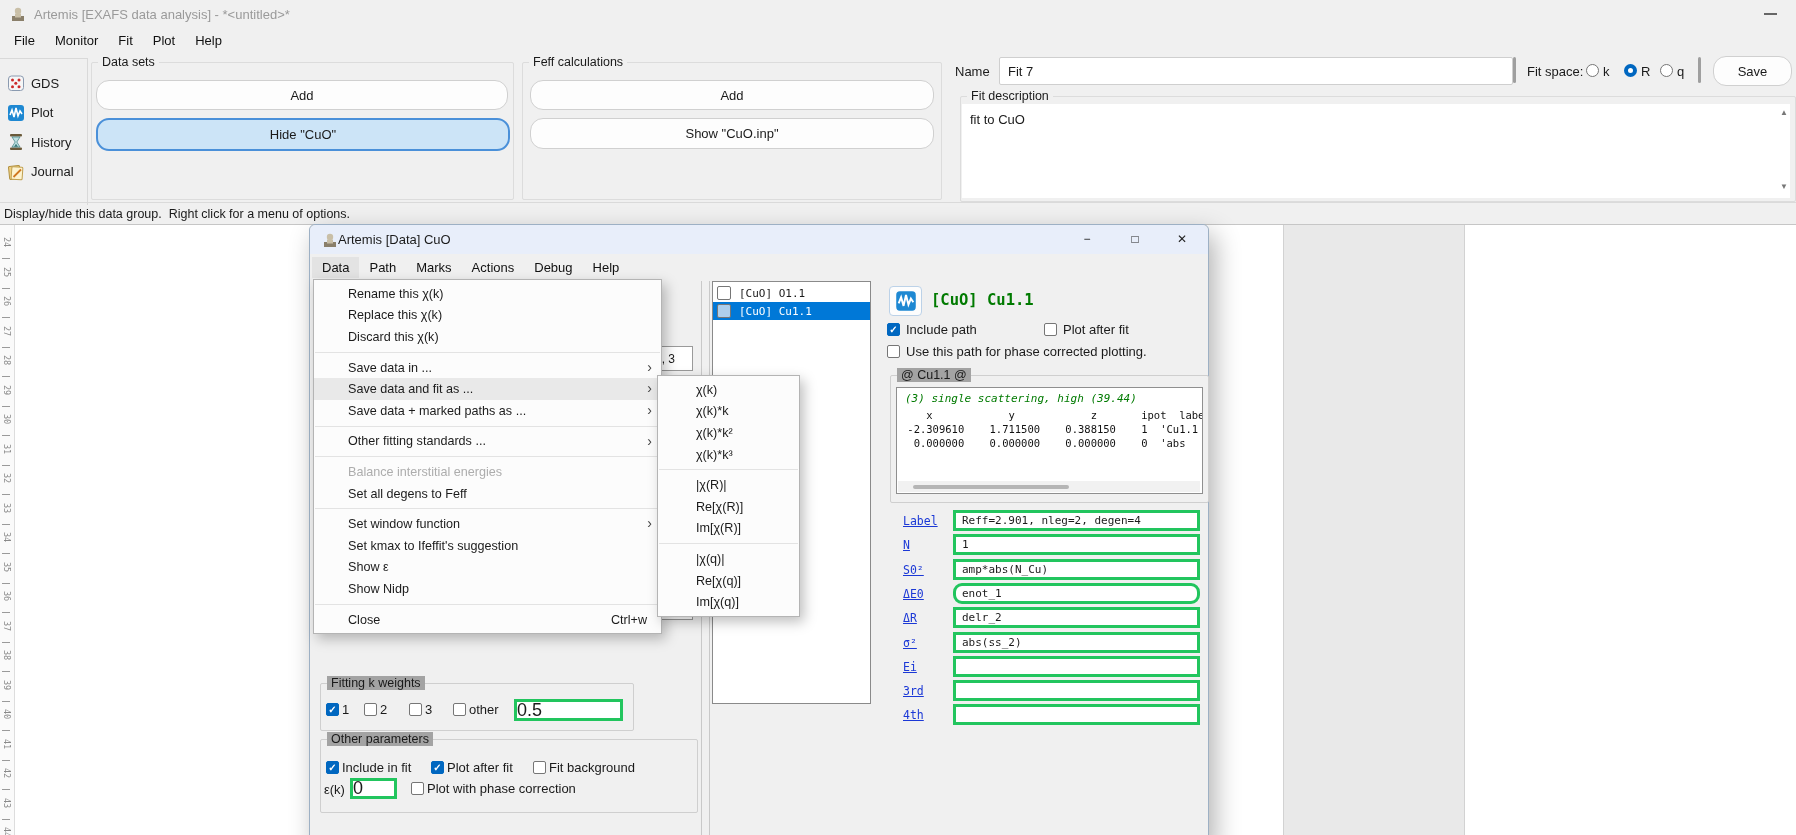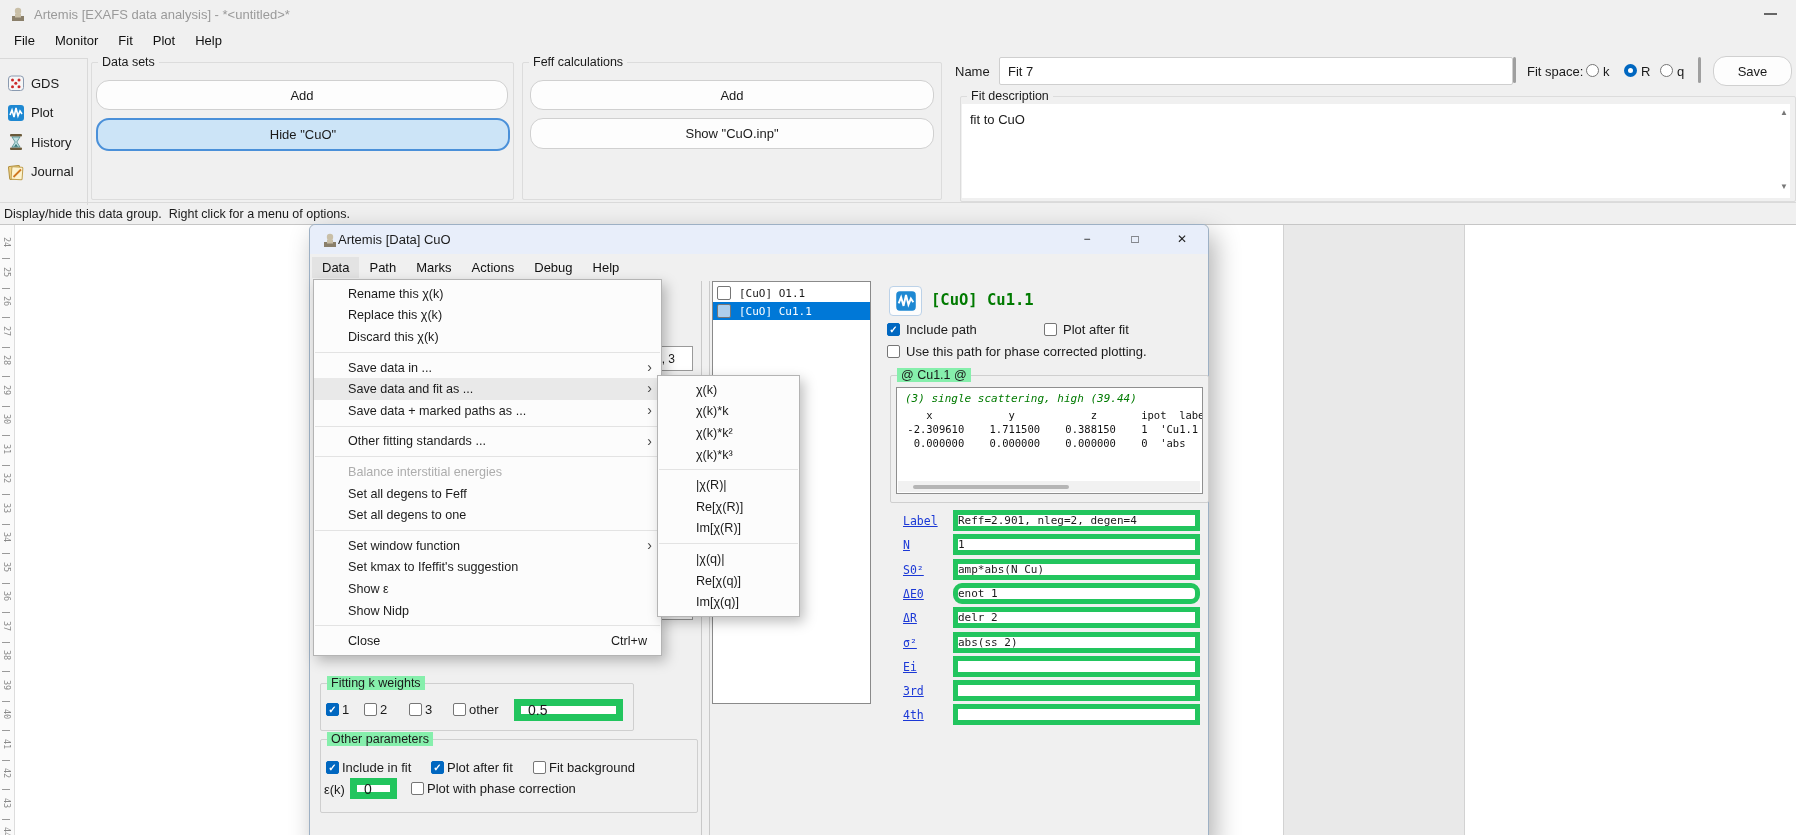--- a/index.html
+++ b/index.html
@@ -67,36 +67,36 @@
   
   .iconbtn{position:absolute;width:31px;height:28px;background:#fdfdfd;border:1px solid #bcd2e8;border-radius:4px;
            display:flex;align-items:center;justify-content:center}
   .iconbtn svg{width:22px;height:22px}
   #ppath-title{position:absolute;font-family:"DejaVu Sans Mono",monospace;font-weight:bold;
                font-size:15.5px;color:#007a00;white-space:nowrap}
   .cb{position:absolute;width:13px;height:13px;border:1px solid #767676;border-radius:2px;background:#fff;box-sizing:border-box}
   .cb.checked{background:#0067c0;border-color:#0067c0}
   .cb.checked::after{content:"✓";color:#fff;font-size:10px;line-height:12px;display:block;text-align:center;font-weight:bold}
   .cblabel{position:absolute;font-size:13px;line-height:14px;white-space:nowrap}
-  .legend.onpanel{background:#86efac}
+  .legend.onpanel{background:#a3a3a3}
   #geobox{position:absolute;left:586px;top:162px;width:305px;height:105px;background:#fff;border:1px solid #8f8f8f;overflow:hidden}
   .geo-head{position:absolute;left:8px;top:4px;font-family:"DejaVu Sans Mono",monospace;font-size:11px;
             font-style:italic;color:#007a00;white-space:pre}
   .geo-line{position:absolute;left:4px;font-family:"DejaVu Sans Mono",monospace;font-size:10.5px;
             color:#111;white-space:pre}
   .hscroll{position:absolute;left:1px;bottom:1px;width:302px;height:11px;background:#f1f1f1}
   .hthumb{position:absolute;left:15px;top:4px;width:156px;height:4px;background:#b5b5b5;border-radius:2px}
   .plabel{position:absolute;left:593px;font-family:"DejaVu Sans Mono",monospace;font-size:11.5px;
           color:#1b38d6;text-decoration:underline}
-  .pinput{position:absolute;left:643px;width:247px;height:21px;background:#fff;border:5px solid #22c55e;
+  .pinput{position:absolute;left:643px;width:247px;height:21px;background:#fff;border:3px solid #22c55e;
           box-sizing:border-box;font-family:"DejaVu Sans Mono",monospace;font-size:11px;
-          display:flex;align-items:center;white-space:nowrap;overflow:hidden}
-  
-  .sfield{position:absolute;background:#fff;border:7px solid #22c55e;font-size:14px;
-          display:flex;align-items:center;padding-left:7px;box-sizing:border-box}
+          display:flex;align-items:center;padding-left:6px;white-space:nowrap;overflow:hidden}
+  
+  .sfield{position:absolute;background:#fff;border:3px solid #22c55e;font-size:18px;
+          display:flex;align-items:center;box-sizing:border-box}
   
   .menu-pop{position:absolute;background:#fcfcfc;border:1px solid #b4b4b4;box-shadow:4px 5px 12px rgba(0,0,0,.25);
             padding:3px 0;z-index:40}
   .mi{height:21.6px;display:flex;align-items:center;padding:0 14px 0 34px;font-size:12.6px;color:#1b1b1b;position:relative}
   .mi.hl{background:#e9e9e9}
   .mi.dis{color:#adadad}
   .mi .arrow{position:absolute;right:9px;top:2px;font-size:14px;color:#444}
   .mi .shortcut{margin-left:auto;padding-left:30px}
   .menusep{height:1px;background:#e3e3e3;margin:4px 1px}
   #submenu .mi{padding-left:38px}
@@ -394,23 +394,20 @@
       <span>Other fitting standards ...</span>
       <span class="arrow">›</span>
     </div>
     <div class="menusep"></div>
     <div class="mi dis">
       <span>Balance interstitial energies</span>
     </div>
     <div class="mi">
       <span>Set all degens to Feff</span>
     </div>
-    <div class="mi">
-      <span>Set all degens to one</span>
-    </div>
     <div class="menusep"></div>
     <div class="mi">
       <span>Set window function</span>
       <span class="arrow">›</span>
     </div>
     <div class="mi">
       <span>Set kmax to Ifeffit's suggestion</span>
     </div>
     <div class="mi">
       <span>Show ε</span>

